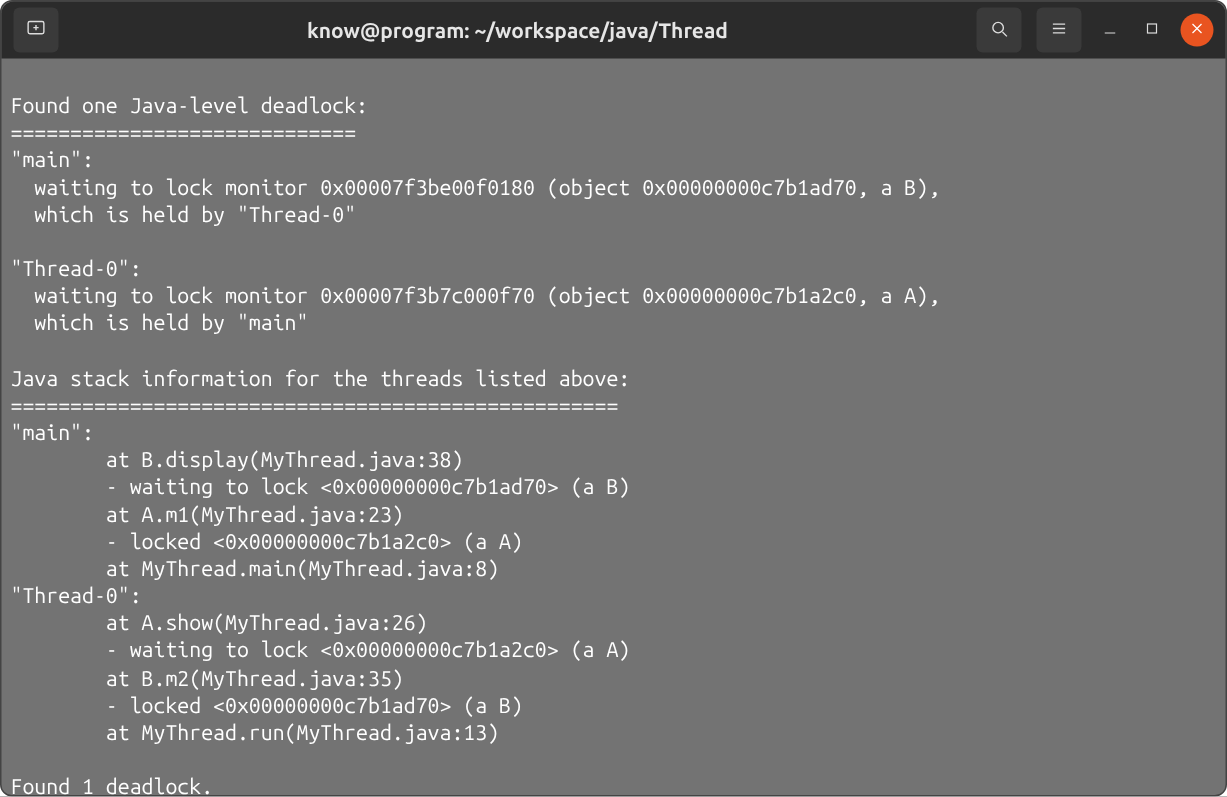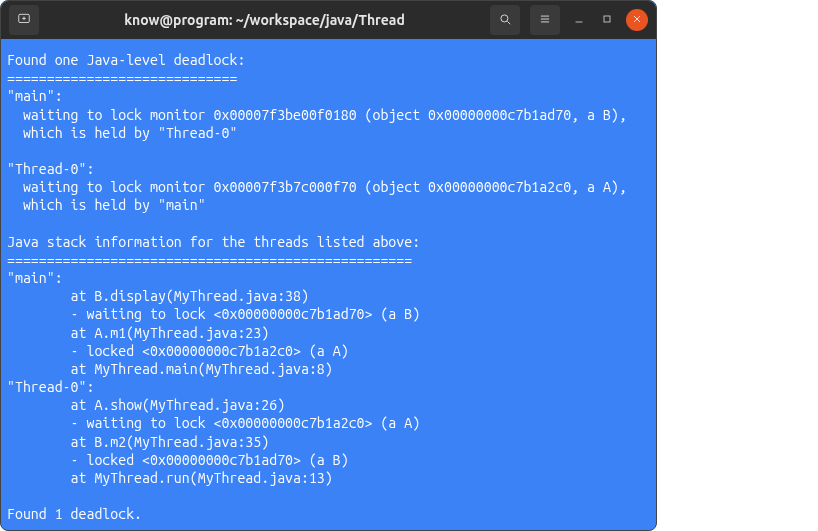--- a/index.html
+++ b/index.html
@@ -1,19 +1,19 @@
 <!DOCTYPE html>
 <html><head>
 <meta charset="utf-8">
 <style>
   * { margin: 0; padding: 0; box-sizing: border-box; }
   html, body { width: 818px; height: 531px; overflow: hidden; font-family: "Ubuntu Mono", "DejaVu Sans Mono", monospace; }
   .window {
-    width: 657px; height: 531px;
-    background: #3b82f6;
+    width: 818px; height: 531px;
+    background: #737373;
     border-radius: 8px;
     display: flex; flex-direction: column;
     border: 1px solid #444;
   }
   .titlebar {
     height: 38px;
     background: #2b2b2b;
     display: flex;
     align-items: center;
     padding: 0 8px;
@@ -42,21 +42,21 @@
   }
   .winctl.min { width:18px; }
   .winctl.max { width:18px; }
   .winctl svg { width:12px; height:12px; stroke:#ddd; fill:none; stroke-width:1.6; }
   .winctl.close {
     width: 22px; height:22px; border-radius:50%;
     background:#e95420; display:flex; align-items:center; justify-content:center;
   }
   .winctl.close svg { stroke:#fff; }
   .terminal {
-    flex:1; padding: 12px 6px 8px 6px;
+    flex:1; padding: 22px 6px 8px 6px;
     color:#ffffff;
     font-size:14.2px;
     line-height:1.28;
     white-space: pre;
     overflow:hidden;
   }
   .terminal .line { white-space: pre; }
 </style>
 </head>
 <body>

